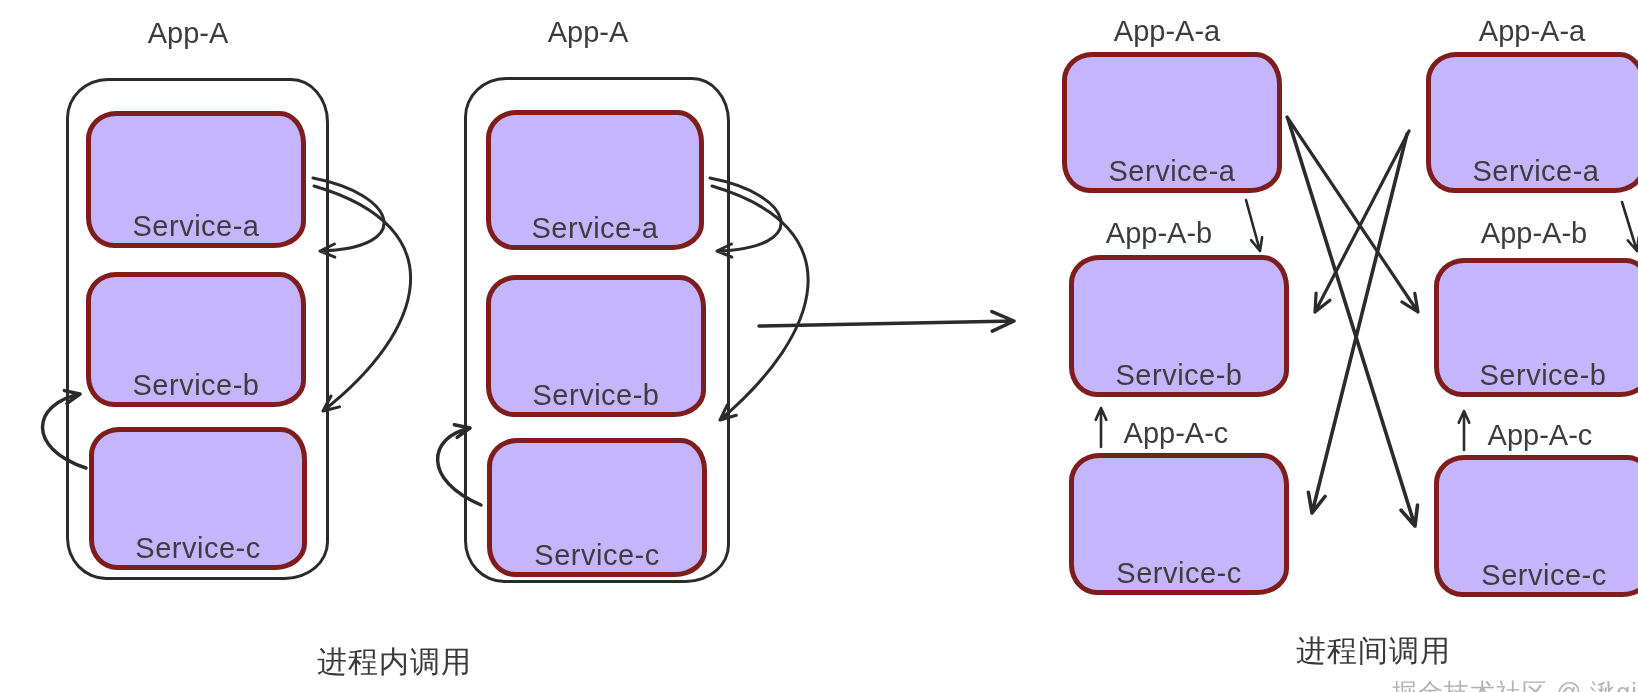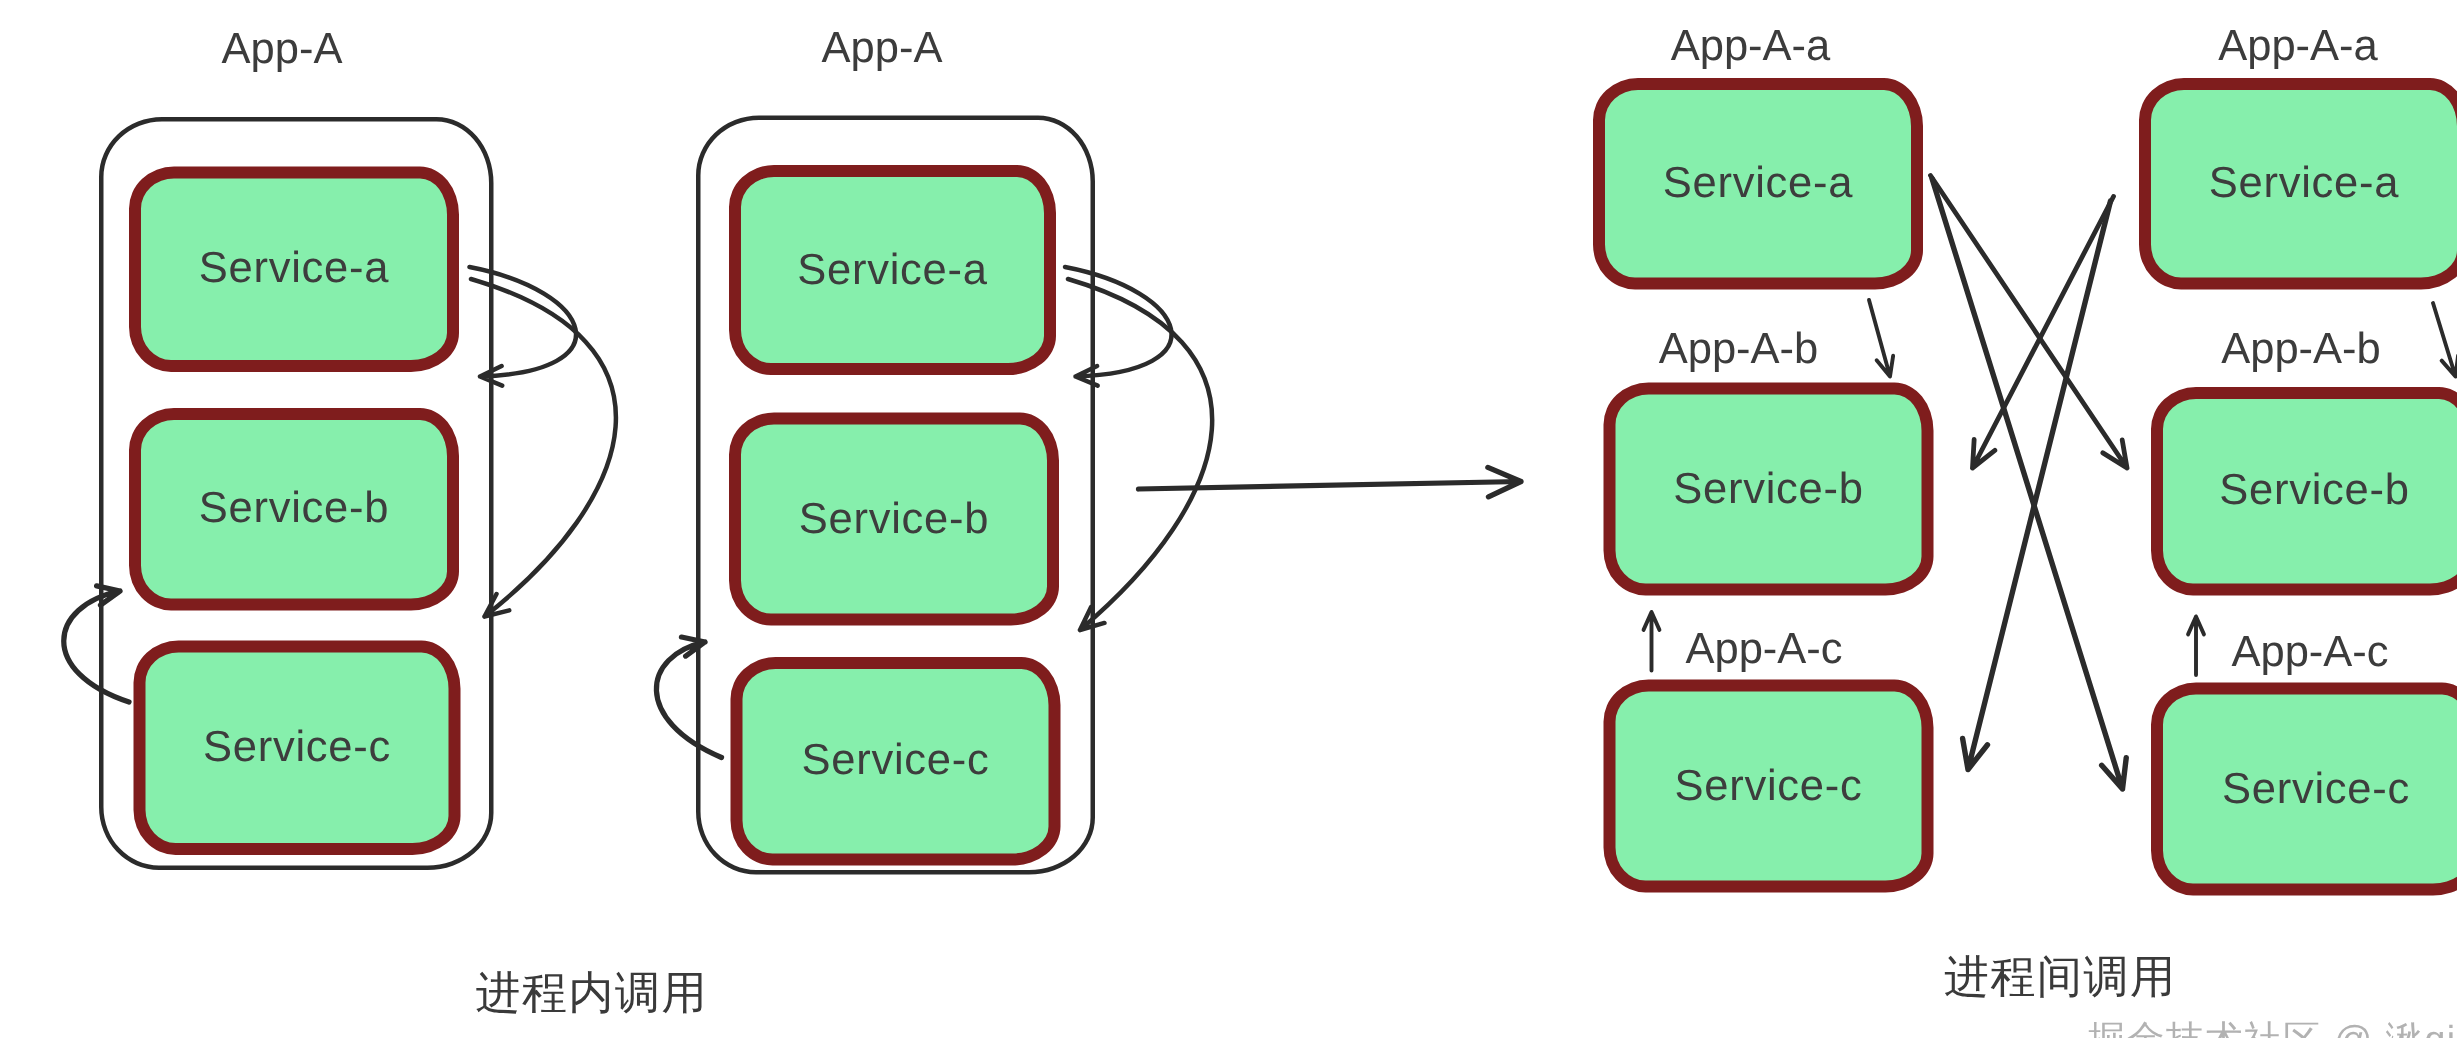--- a/index.html
+++ b/index.html
@@ -13,25 +13,25 @@
   }
   .app-container{
     position:absolute;
     border:3px solid #2b2b2b;
     border-radius:42px 38px 44px 40px / 40px 44px 38px 42px;
     background:transparent;
     box-sizing:border-box;
   }
   .service-box{
     position:absolute;
-    border:8px solid #7f1d1d;
+    border:5px solid #7f1d1d;
     border-radius:30px 26px 32px 28px / 28px 32px 26px 30px;
-    background:#86efac;
+    background:#c4b5fd;
     box-sizing:border-box;
-    display:flex;align-items:center;justify-content:center;
+    display:flex;align-items:flex-end;justify-content:center;
   }
   .service-label{
     font-size:29px;
     color:#3d3d3d;
     letter-spacing:0.5px;
     white-space:nowrap;
   }
   .app-title{
     position:absolute;
     transform:translateX(-50%);

